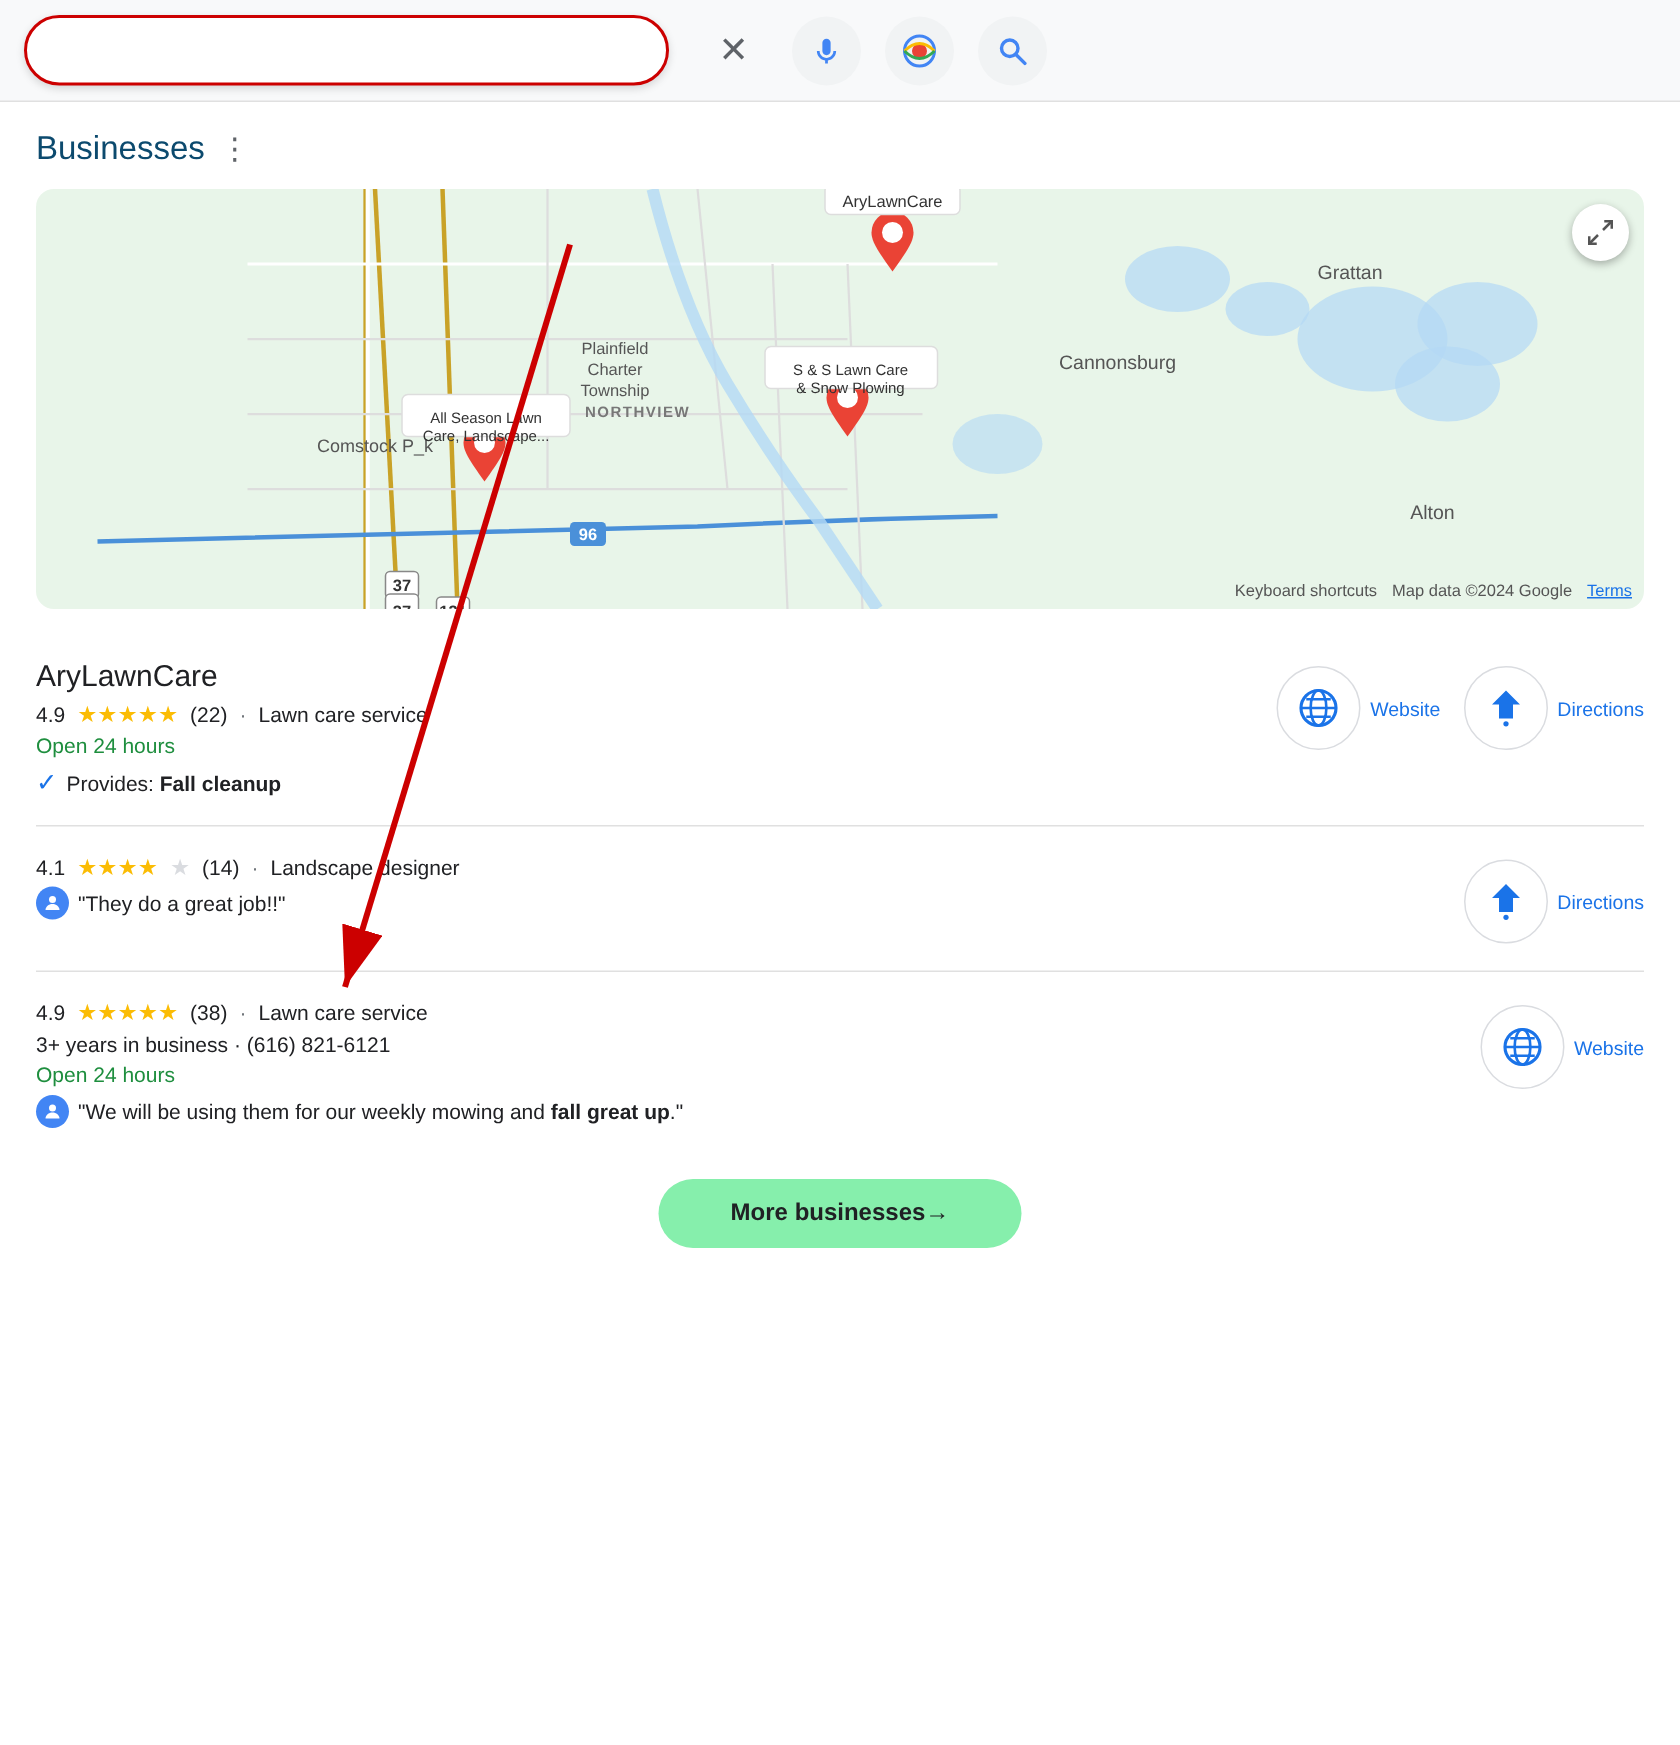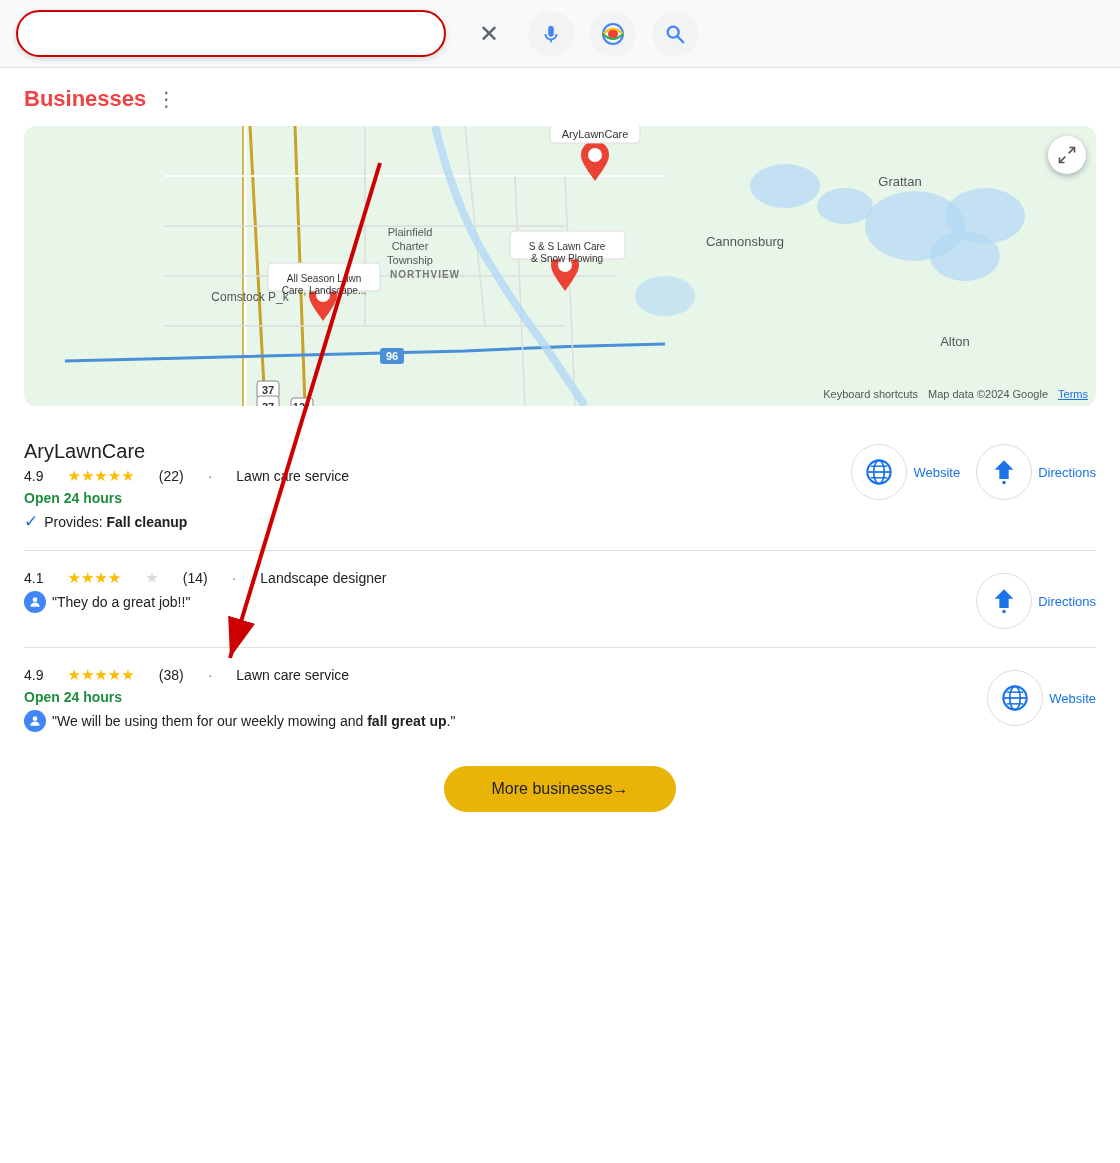--- a/index.html
+++ b/index.html
@@ -66,22 +66,22 @@
 
     
     .businesses-header {
       display: flex;
       align-items: center;
       gap: 10px;
       margin-bottom: 14px;
     }
     .businesses-title {
       font-size: 22px;
-      font-weight: 700;
-      color: #ef4444;
+      font-weight: 400;
+      color: #0c4a6e;
     }
     .more-options-icon {
       font-size: 20px;
       color: #5f6368;
       cursor: pointer;
     }
 
     
     .map-container {
       width: 100%;
@@ -139,21 +139,21 @@
     }
     .business-name {
       font-size: 20px;
       font-weight: 500;
       color: #202124;
       margin-bottom: 4px;
     }
     .business-rating-row {
       display: flex;
       align-items: center;
-      gap: 24px;
+      gap: 8px;
       font-size: 14px;
       color: #202124;
       margin-bottom: 4px;
     }
     .stars {
       color: #fbbc04;
       font-size: 15px;
     }
     .rating-count {
       color: #202124;
@@ -165,21 +165,21 @@
       color: #202124;
     }
     .business-details {
       font-size: 14px;
       color: #202124;
       margin-bottom: 4px;
     }
     .open-text {
       color: #1e8e3e;
       font-size: 14px;
-      font-weight: 700;
+      font-weight: 400;
     }
     .closes-text {
       color: #202124;
       font-size: 14px;
     }
     .provides-row {
       display: flex;
       align-items: center;
       gap: 6px;
       font-size: 14px;
@@ -243,26 +243,26 @@
       font-weight: 500;
     }
 
     
     .more-businesses-btn {
       display: flex;
       justify-content: center;
       padding: 16px 0 8px;
     }
     .more-businesses-pill {
-      background: #eab308;
+      background: #86efac;
       border: none;
       border-radius: 24px;
       padding: 14px 48px;
       font-size: 16px;
-      font-weight: 400;
+      font-weight: 700;
       color: #202124;
       cursor: pointer;
       display: flex;
       align-items: center;
       gap: 0;
     }
 
     
     .search-box-outline {
       border: 2.5px solid #c00 !important;
@@ -490,20 +490,25 @@
 
   <div class="business-listing" style="border-bottom: none;">
     <div class="business-info">
       <div class="business-rating-row">
         <span class="rating-count">4.9</span>
         <span class="stars">★★★★★</span>
         <span class="rating-count">(<span>38</span>)</span>
         <span class="separator-dot">·</span>
         <span class="business-type">Lawn care service</span>
       </div>
+      <div class="business-details">
+        <span>3+ years in business</span>
+        <span> · </span>
+        <span>(616) 821-6121</span>
+      </div>
       <div>
         <span class="open-text">Open 24 hours</span>
       </div>
       <div class="review-snippet">
         <div class="review-avatar">
           <svg width="14" height="14" viewBox="0 0 24 24" fill="white">
               <circle cx="12" cy="8" r="4"></circle>
               <path d="M4 20c0-4 3.6-7 8-7s8 3 8 7"></path>
             </svg>
         </div>

